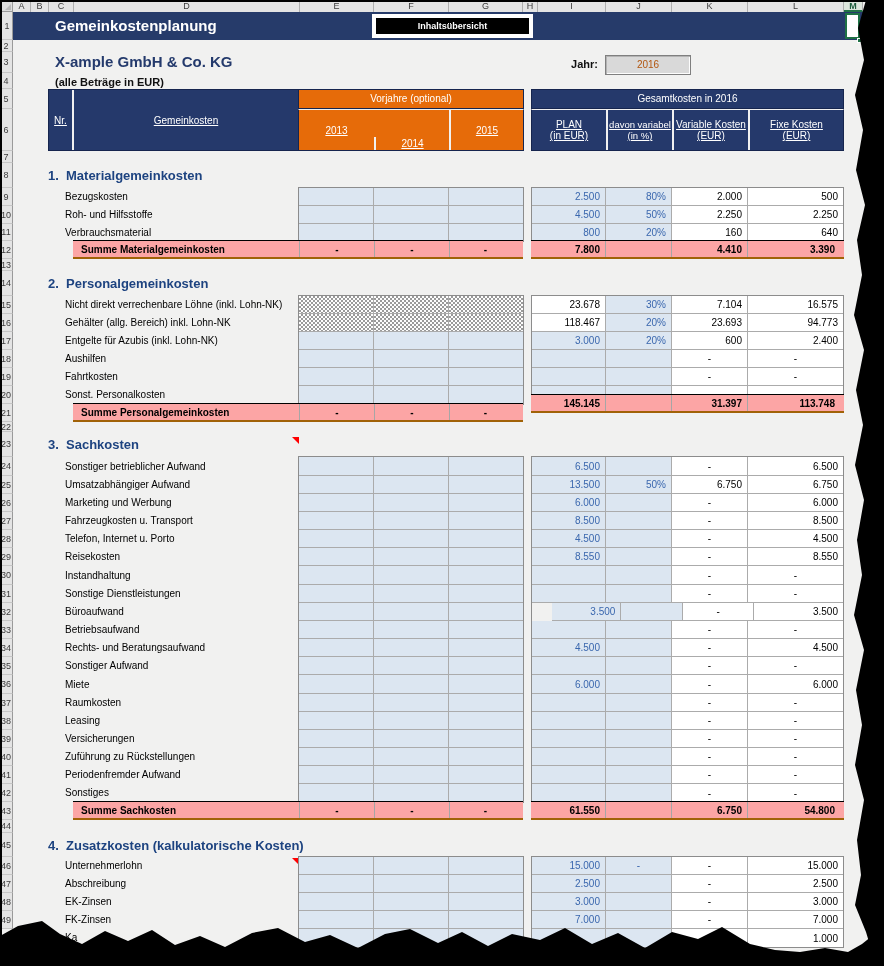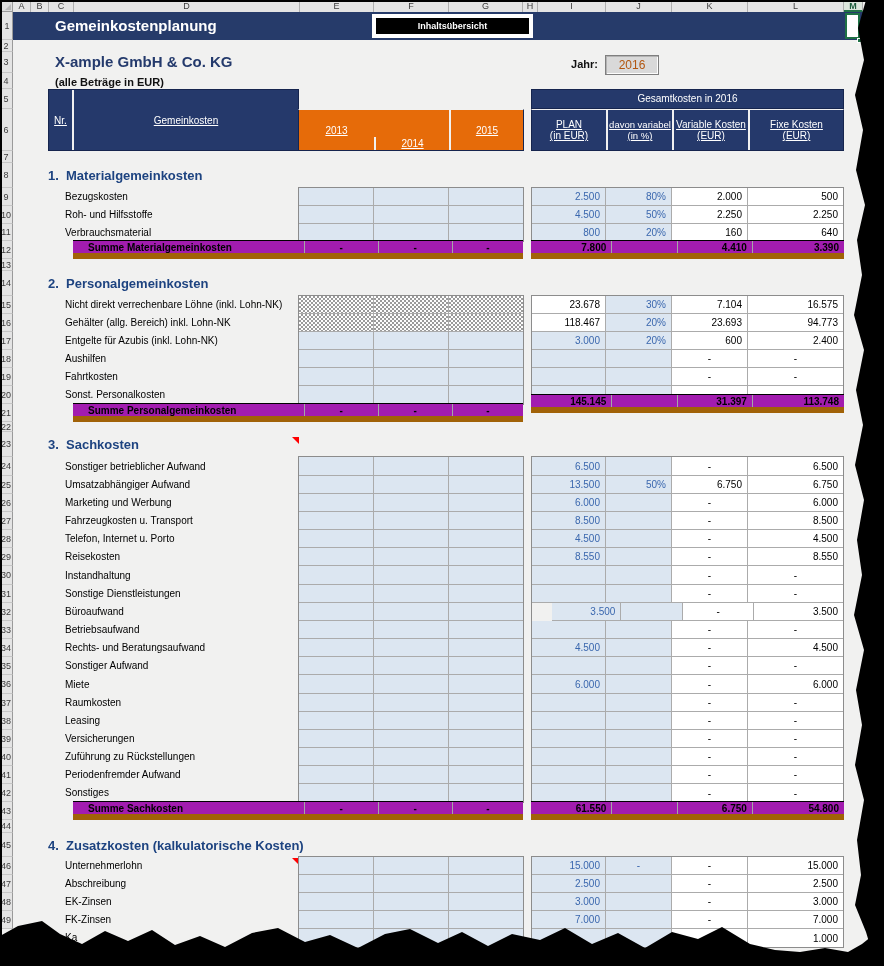--- a/index.html
+++ b/index.html
@@ -19,23 +19,23 @@
   .rowhead.first{border-left:2px solid #217346;}
   
   #banner{left:13px;top:12px;width:850px;height:28px;background:#263b6a;}
   #banner-title{left:55px;top:12px;height:28px;line-height:28px;color:#fff;font-size:15px;font-weight:bold;}
   #toc-btn{left:372px;top:14px;width:161px;height:24px;background:#000;border:4px solid #fff;box-sizing:border-box;
            color:#fff;font-size:9px;font-weight:bold;text-align:center;line-height:16px;cursor:pointer;}
   
   #company{left:55px;top:53px;font-size:15px;font-weight:bold;color:#243a6c;}
   #note{left:55px;top:76px;font-size:11px;font-weight:bold;color:#111;}
   #jahr-label{left:540px;top:58px;width:58px;text-align:right;font-size:11px;font-weight:bold;color:#111;}
-  #jahr-box{left:605px;top:55px;width:54px;height:20px;background:#d9d9d9;border:1px solid #7f7f7f;box-sizing:border-box;
+  #jahr-box{left:605px;top:55px;width:86px;height:20px;background:#d9d9d9;border:1px solid #7f7f7f;box-sizing:border-box;
             box-shadow:inset 1px 1px 0 #b3b3b3, inset -1px -1px 0 #fdfdfd;
-            text-align:center;line-height:18px;font-size:12px;color:#b2560f;}
+            text-align:center;line-height:18px;font-size:10px;color:#b2560f;}
   
   .hdrblock{background:#25396b;border:1px solid #16254e;box-sizing:border-box;display:flex;}
   .hdrcell{color:#fff;font-size:10px;text-align:center;display:flex;flex-direction:column;justify-content:center;box-sizing:border-box;text-decoration:underline;}
   .hdrsep{border-left:2px solid #f1f1f0;}
   .band{color:#fff;font-size:10px;text-align:center;line-height:18px;border:1px solid #16254e;box-sizing:border-box;}
   .orange{background:#e66b09;}
   .navy{background:#25396b;}
   
   .sec-heading{font-size:13px;font-weight:bold;color:#1d4380;}
   .sec-heading .num{display:inline-block;width:18px;}
@@ -47,21 +47,21 @@
   .bcell.lastc{border-right:none;}
   .brow.lastr .bcell{border-bottom:none;}
   .bg-in{background:#dce6f1;}
   .bg-wh{background:#fff;}
   .hatch{background-image:conic-gradient(#9a9a9a 25%,#fdfdfd 0 50%,#9a9a9a 0 75%,#fdfdfd 0);background-size:4px 4px;background-color:#fff;}
   .t-blue{color:#3a67ae;}
   .t-blk{color:#000;}
   .num-r{justify-content:flex-end;padding-right:5px;}
   .num-c{justify-content:center;}
   
-  .sumstrip{background:#a21caf;border-top:1px solid #000;border-bottom:6px solid #a16207;box-sizing:border-box;display:flex;padding-left:7px;}
+  .sumstrip{background:#fca5a5;border-top:1px solid #000;border-bottom:2px solid #a16207;box-sizing:border-box;display:flex;}
   .sumcell{box-sizing:border-box;font-size:10px;font-weight:bold;color:#000;display:flex;align-items:center;}
   .sumcell.sep{border-left:1px solid #a6a6a6;}
   .sumlabel{padding-left:8px;}
   
   .cmt{width:0;height:0;border-top:7px solid #f00;border-left:7px solid transparent;}
   #sel-cell{left:845px;top:13px;width:15px;height:26px;background:#fff;border:2px solid #1e7145;box-sizing:border-box;}
   #sel-handle{left:857px;top:38px;width:5px;height:5px;background:#1e7145;border:1px solid #fff;box-sizing:border-box;}
   .tear{left:0;top:0;pointer-events:none;}
 </style>
 </head>
@@ -145,20 +145,21 @@
 
   <div class="abs" id="company">X-ample GmbH &amp; Co. KG</div>
   <div class="abs" id="note">(alle Beträge in EUR)</div>
   <div class="abs" id="jahr-label">Jahr:</div>
   <div class="abs" id="jahr-box">2016</div>
 
   <div class="abs hdrblock" style="left:48px;top:89px;width:251px;height:62px;">
     <div class="hdrcell" style="width:25px;border-right:2px solid #f1f1f0;">Nr.</div>
     <div class="hdrcell" style="flex:1;">Gemeinkosten</div>
   </div>
+  <div class="abs band orange" style="left:298px;top:89px;width:226px;height:20px;line-height:18px;">Vorjahre (optional)</div>
   <div class="abs hdrblock orange" style="left:298px;top:109px;width:226px;height:42px;border-top:1px solid #f1f1f0;">
     <div class="hdrcell orange" style="width:75px;">2013</div>
     <div class="hdrcell orange hdrsep" style="width:75px;margin-top:27px;">2014</div>
     <div class="hdrcell orange hdrsep" style="flex:1;">2015</div>
   </div>
   <div class="abs band navy" style="left:531px;top:89px;width:313px;height:20px;line-height:18px;">Gesamtkosten in 2016</div>
   <div class="abs hdrblock navy" style="left:531px;top:109px;width:313px;height:42px;border-top:1px solid #f1f1f0;">
     <div class="hdrcell navy" style="width:74px;">
       <span>PLAN</span>
       <span>(in EUR)</span>

